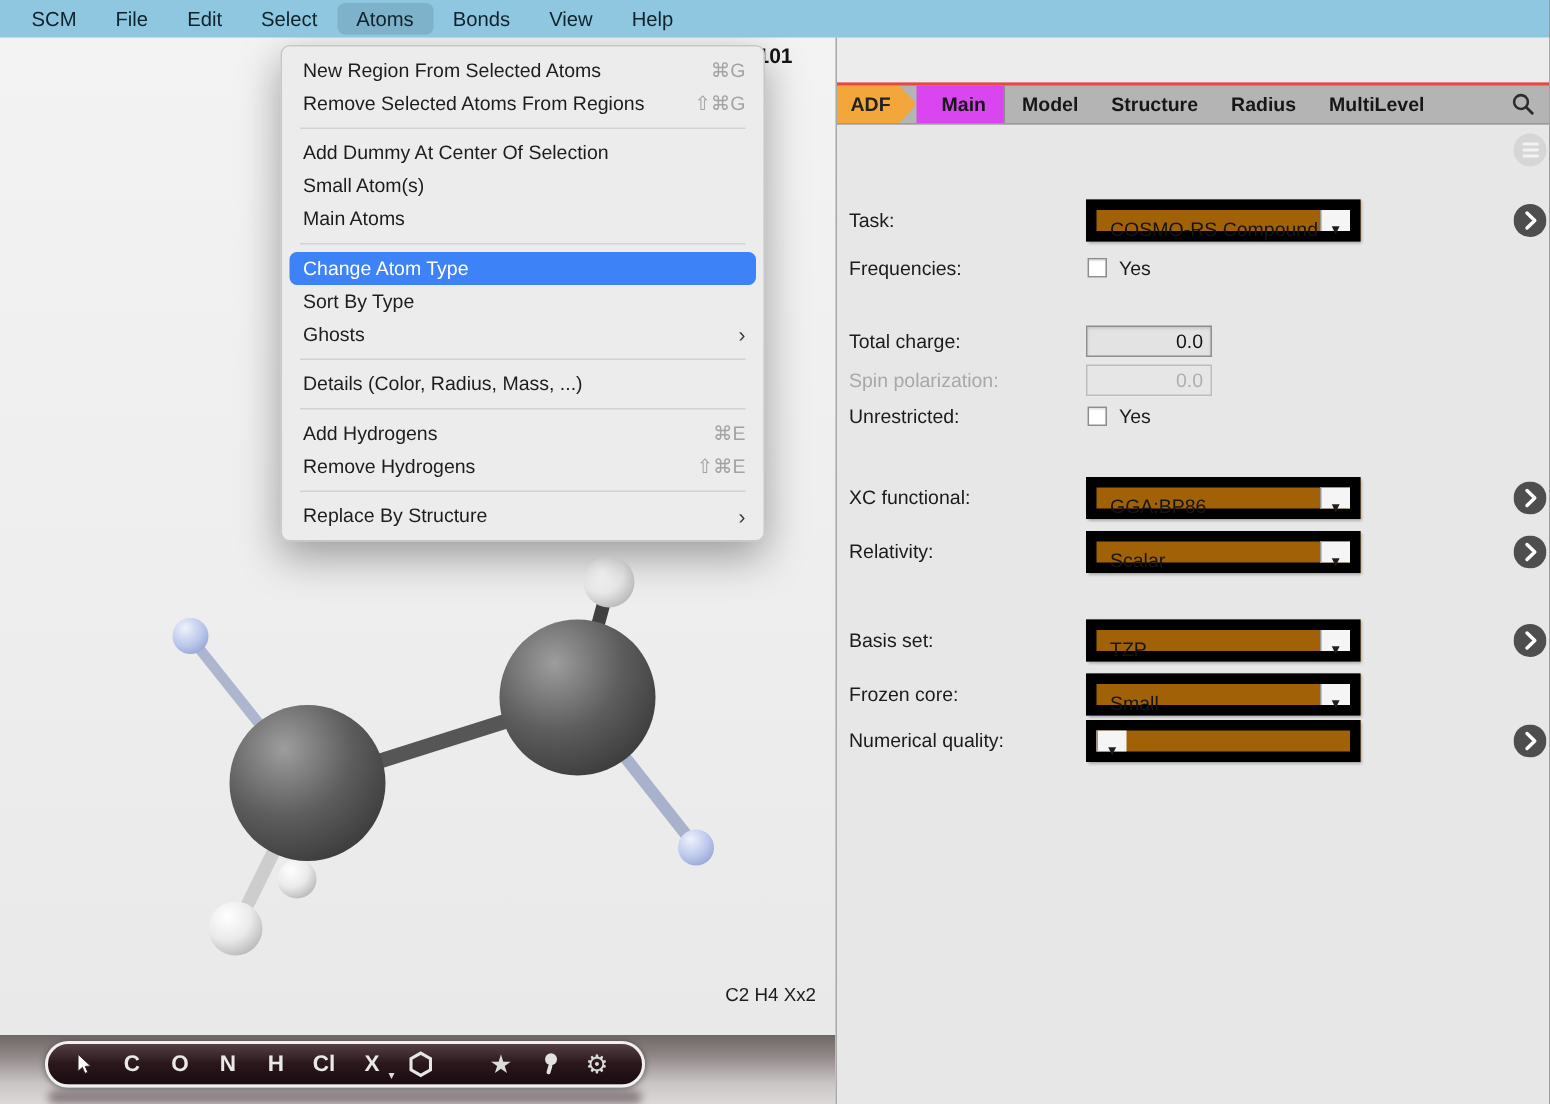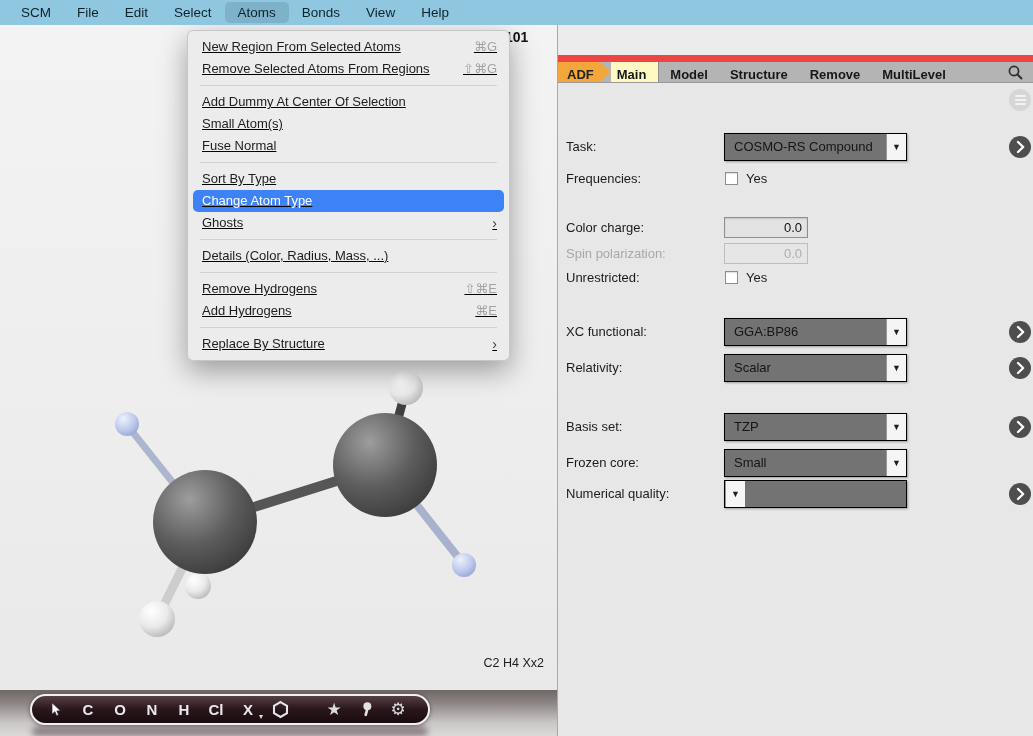--- a/index.html
+++ b/index.html
@@ -26,46 +26,46 @@
   
   #toolbar-strip{position:absolute;left:0;top:665px;width:557px;height:46px;background:linear-gradient(180deg,#6f6666 0%,#8d8484 28%,#c9c5c5 70%,#dcd9d9 100%);}
   #toolbar-pill{position:absolute;left:30px;top:4px;width:400px;height:31px;border:2px solid #f1efef;border-radius:17px;background:linear-gradient(180deg,#553f44 0%,#2a171c 48%,#190b0f 100%);box-shadow:0 1px 4px rgba(0,0,0,.45);display:flex;align-items:center;padding:0 14px 0 8px;z-index:2;}
   #toolbar-reflection{position:absolute;left:32px;top:37px;width:396px;height:9px;border-radius:8px;background:rgba(42,23,28,.45);filter:blur(3px);}
   .tb-btn{width:32px;height:27px;display:flex;align-items:center;justify-content:center;color:#e9e9e9;font-size:15px;font-weight:bold;cursor:pointer;position:relative;}
   .tb-btn .caret{position:absolute;right:1px;bottom:2px;font-size:8px;color:#dcdcdc;}
   .tb-glyph{font-size:17px;font-weight:normal;color:#dcdcdc;line-height:1;}
   .tb-spacer{flex:1;}
 
   
-  #atoms-menu{position:absolute;left:187px;top:30px;width:323px;background:rgba(236,236,236,.98);border:1px solid rgba(0,0,0,.16);border-radius:6px;box-shadow:0 10px 28px rgba(0,0,0,.35);padding:5px 0;z-index:55;text-decoration:underline;}
+  #atoms-menu{position:absolute;left:187px;top:30px;width:323px;background:rgba(236,236,236,.98);border:1px solid rgba(0,0,0,.16);border-radius:6px;box-shadow:0 10px 28px rgba(0,0,0,.35);padding:5px 0;z-index:55;}
   .menu-item{height:22px;line-height:22px;font-size:13px;color:#1d1d1f;padding:0 12px 0 14px;display:flex;cursor:default;}
   .menu-item .mi-label{flex:1;white-space:nowrap;}
   .menu-item .mi-shortcut{color:#a3a3a3;margin-left:14px;}
   .menu-item .mi-chevron{color:#3c3c3c;margin-left:14px;font-size:14px;}
   .menu-item.highlighted{background:#3e82f7;color:#ffffff;border-radius:5px;margin:0 5px;padding:0 7px 0 9px;}
   .menu-sep{height:11px;position:relative;}
   .menu-sep::before{content:"";position:absolute;left:12px;right:12px;top:5px;height:1px;background:#d2d2d2;}
 
   
   #right-window{position:absolute;left:557px;top:25px;width:476px;height:711px;background:#e7e7e7;border-left:1px solid #a9a9a9;}
   #right-titlebar{position:absolute;left:0;top:0;width:100%;height:30px;background:#ececec;}
-  #tabbar{position:absolute;left:0;top:30px;width:100%;height:28px;background:#b4b4b4;border-top:7px solid #ef4444;border-bottom:1px solid #9a9a9a;display:flex;align-items:stretch;}
+  #tabbar{position:absolute;left:0;top:30px;width:100%;height:28px;background:#b4b4b4;border-top:2px solid #ef4444;border-bottom:1px solid #9a9a9a;display:flex;align-items:stretch;}
   #adf-badge{background:#f3a73a;font-size:13px;font-weight:bold;color:#222;line-height:26px;padding:0 17px 0 9px;clip-path:polygon(0 0,calc(100% - 11px) 0,100% 50%,calc(100% - 11px) 100%,0 100%);}
   .tab{font-size:13px;font-weight:bold;color:#171717;line-height:26px;padding:0 11px;cursor:pointer;}
-  .tab.active{background:#fef9c3;border-right:1px solid #8d8d8d;padding:0 12px 0 6px;}
+  .tab.active{background:#d946ef;border-right:1px solid #8d8d8d;padding:0 12px 0 17px;}
   #search-btn{margin-left:auto;align-self:center;margin-right:9px;cursor:pointer;display:flex;}
   #panel-body{position:absolute;left:0;top:58px;width:100%;height:491px;}
   #panel-menu-btn{position:absolute;left:451px;top:6px;width:22px;height:22px;border-radius:50%;background:#d6d6d6;display:flex;flex-direction:column;align-items:center;justify-content:center;gap:2.2px;cursor:pointer;}
   #panel-menu-btn span{display:block;width:11px;height:1.8px;background:#f2f2f2;border-radius:1px;}
 
   .row{position:absolute;left:0;width:100%;height:28px;}
   .flabel{position:absolute;left:8px;top:0;font-size:13px;color:#1b1b1b;line-height:28px;}
   .row.h16 .flabel{line-height:16px;}
   .row.h21 .flabel{line-height:21px;}
-  .dropdown{position:absolute;left:166px;top:0;width:183px;height:28px;display:flex;border:1px solid #000000;background:#737373;box-shadow:1px 1px 2px rgba(0,0,0,.32);cursor:pointer;}
+  .dropdown{position:absolute;left:166px;top:0;width:183px;height:28px;display:flex;border:7px solid #000000;background:#a16207;box-shadow:1px 1px 2px rgba(0,0,0,.32);cursor:pointer;}
   .dd-value{flex:1;line-height:26px;padding-left:9px;font-size:13px;color:#151515;white-space:nowrap;}
   .dd-arrow{width:20px;border-left:1px solid #979797;background:#f5f5f5;text-align:center;line-height:26px;font-size:9px;color:#1e1e1e;}
   .detail-btn{position:absolute;left:451px;top:3px;width:22px;height:22px;cursor:pointer;}
   .checkbox{position:absolute;left:167px;top:1px;width:13px;height:13px;background:#fff;border:1px solid #8d8d8d;box-shadow:inset 0 1px 1px rgba(0,0,0,.12);cursor:pointer;}
   .cb-label{position:absolute;left:188px;top:0;font-size:13px;color:#1b1b1b;line-height:16px;}
   .num-input{position:absolute;left:166px;top:0;width:84px;height:21px;text-align:right;font-size:13px;color:#111;background:#e3e3e3;border:1px solid #8f8f8f;box-shadow:inset 0 1px 2px rgba(0,0,0,.14);padding:0 5px;}
   .row.disabled .flabel{color:#a8a8a8;}
   .row.disabled .num-input{color:#aeaeae;border-color:#bdbdbd;background:#e6e6e6;box-shadow:none;}
 </style>
 </head>
@@ -141,21 +141,21 @@
   </div>
 
   <div id="right-window">
     <div id="right-titlebar"></div>
     <div id="tabbar">
       <div id="adf-badge">ADF</div>
       <div id="tabs-host" style="display:flex">
           <div class="tab active">Main</div>
           <div class="tab">Model</div>
           <div class="tab">Structure</div>
-          <div class="tab">Remove</div>
+          <div class="tab">Radius</div>
           <div class="tab">MultiLevel</div>
         </div>
       <div id="search-btn">
         <svg width="17" height="17" viewBox="0 0 17 17">
             <circle cx="7" cy="7" r="4.6" fill="none" stroke="#2d2d2d" stroke-width="1.7"></circle>
             <line x1="10.5" y1="10.5" x2="14.5" y2="14.5" stroke="#2d2d2d" stroke-width="1.9" stroke-linecap="round"></line>
           </svg>
       </div>
     </div>
 
@@ -178,21 +178,21 @@
             </svg></div>
       </div>
 
       <div class="row h16" style="top:88px;height:16px">
         <span class="flabel">Frequencies:</span>
         <span class="checkbox"></span>
         <span class="cb-label">Yes</span>
       </div>
 
       <div class="row h21" style="top:134px;height:21px">
-        <span class="flabel">Color charge:</span>
+        <span class="flabel">Total charge:</span>
         <input class="num-input" value="0.0" style="">
       </div>
 
       <div class="row h21 disabled" style="top:160px;height:21px">
         <span class="flabel">Spin polarization:</span>
         <input class="num-input" disabled="" value="0.0" style="">
       </div>
 
       <div class="row h16" style="top:187px;height:16px">
         <span class="flabel">Unrestricted:</span>
@@ -267,45 +267,45 @@
         <span class="mi-shortcut">⇧⌘G</span>
       </div>
       <div class="menu-sep"></div>
       <div class="menu-item">
         <span class="mi-label">Add Dummy At Center Of Selection</span>
       </div>
       <div class="menu-item">
         <span class="mi-label">Small Atom(s)</span>
       </div>
       <div class="menu-item">
-        <span class="mi-label">Fuse Normal</span>
-      </div>
-      <div class="menu-sep"></div>
-      <div class="menu-item">
-        <span class="mi-label">Sort By Type</span>
-      </div>
+        <span class="mi-label">Main Atoms</span>
+      </div>
+      <div class="menu-sep"></div>
       <div class="menu-item highlighted">
         <span class="mi-label">Change Atom Type</span>
       </div>
       <div class="menu-item">
+        <span class="mi-label">Sort By Type</span>
+      </div>
+      <div class="menu-item">
         <span class="mi-label">Ghosts</span>
         <span class="mi-chevron">›</span>
       </div>
       <div class="menu-sep"></div>
       <div class="menu-item">
         <span class="mi-label">Details (Color, Radius, Mass, ...)</span>
       </div>
       <div class="menu-sep"></div>
       <div class="menu-item">
+        <span class="mi-label">Add Hydrogens</span>
+        <span class="mi-shortcut">⌘E</span>
+      </div>
+      <div class="menu-item">
         <span class="mi-label">Remove Hydrogens</span>
         <span class="mi-shortcut">⇧⌘E</span>
       </div>
-      <div class="menu-item">
-        <span class="mi-label">Add Hydrogens</span>
-        <span class="mi-shortcut">⌘E</span>
-      </div>
       <div class="menu-sep"></div>
       <div class="menu-item">
         <span class="mi-label">Replace By Structure</span>
         <span class="mi-chevron">›</span>
       </div>
     </div>
 </div>
 
 </body></html>

